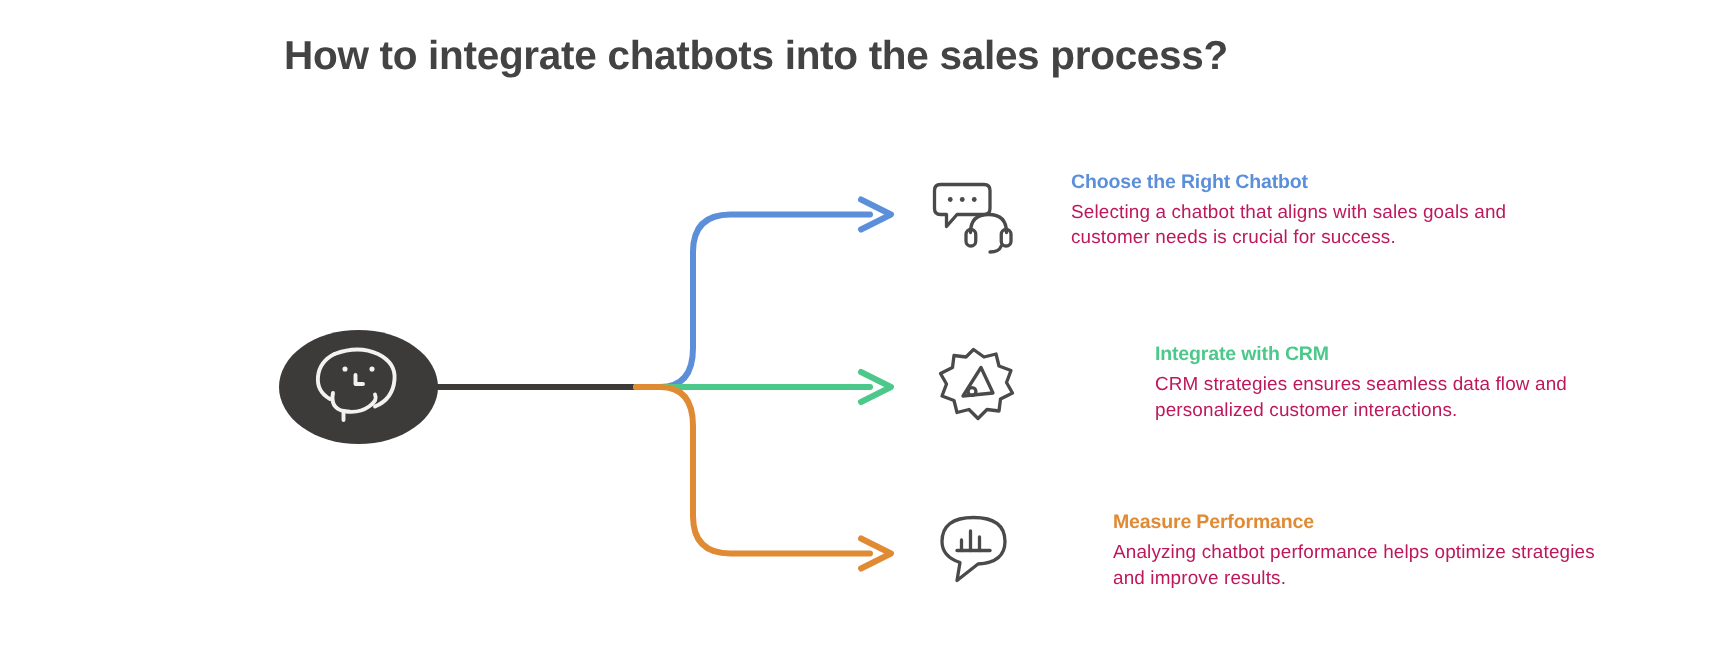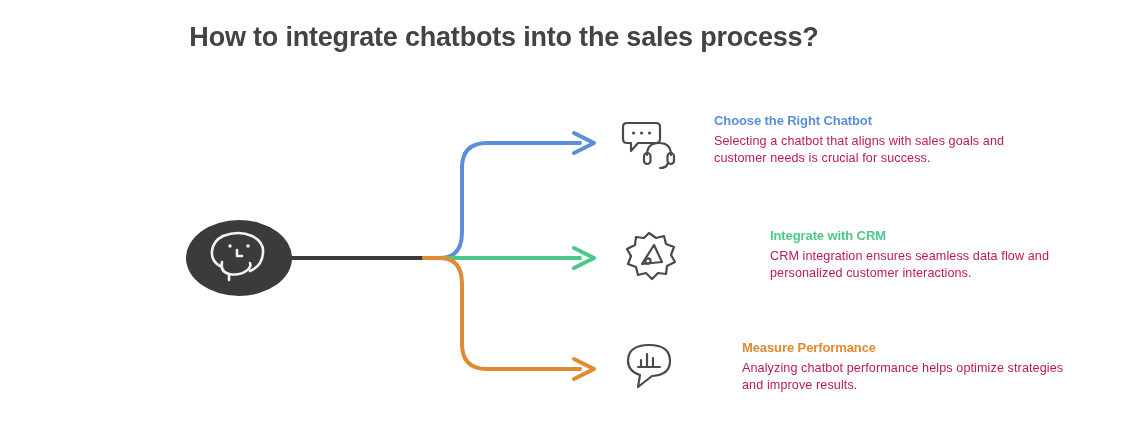--- a/index.html
+++ b/index.html
@@ -125,21 +125,21 @@
 <div class="branch-group" id="branch-integrate-crm">
   <div class="icon-box">
     <svg viewBox="0 0 62 58" width="62" height="58" fill="none" stroke="#4a4a4a" stroke-width="2.2" stroke-linecap="round" stroke-linejoin="round">
       <path d="M 31 5 L 38 10 L 46 8 L 48 16 L 56 19 L 53 27 L 57 34 L 49 38 L 48 46 L 40 45 L 34 51 L 28 45 L 20 47 L 18 39 L 10 36 L 13 28 L 9 21 L 17 17 L 18 9 L 26 10 Z"></path>
       <path d="M 24 36 L 36 17 L 44 34 Z"></path>
       <circle cx="30" cy="33" r="2.6"></circle>
     </svg>
   </div>
   <div class="text-block">
     <p class="branch-heading heading-green">Integrate with CRM</p>
-    <p class="branch-body">CRM integration ensures seamless data flow and personalized customer interactions.</p>
+    <p class="branch-body">CRM strategies ensures seamless data flow and personalized customer interactions.</p>
   </div>
 </div>
 
 <div class="branch-group" id="branch-measure-performance">
   <div class="icon-box">
     <svg viewBox="0 0 62 58" width="62" height="58" fill="none" stroke="#4a4a4a" stroke-width="2.2" stroke-linecap="round" stroke-linejoin="round">
       <path d="M 31 8 Q 52 8 52 24 Q 52 38 34 39 L 20 50 L 22 38 Q 10 34 10 24 Q 10 8 31 8 Z"></path>
       <path d="M 20 30 L 42 30"></path>
       <path d="M 23 30 L 23 23"></path>
       <path d="M 29 30 L 29 17"></path>

